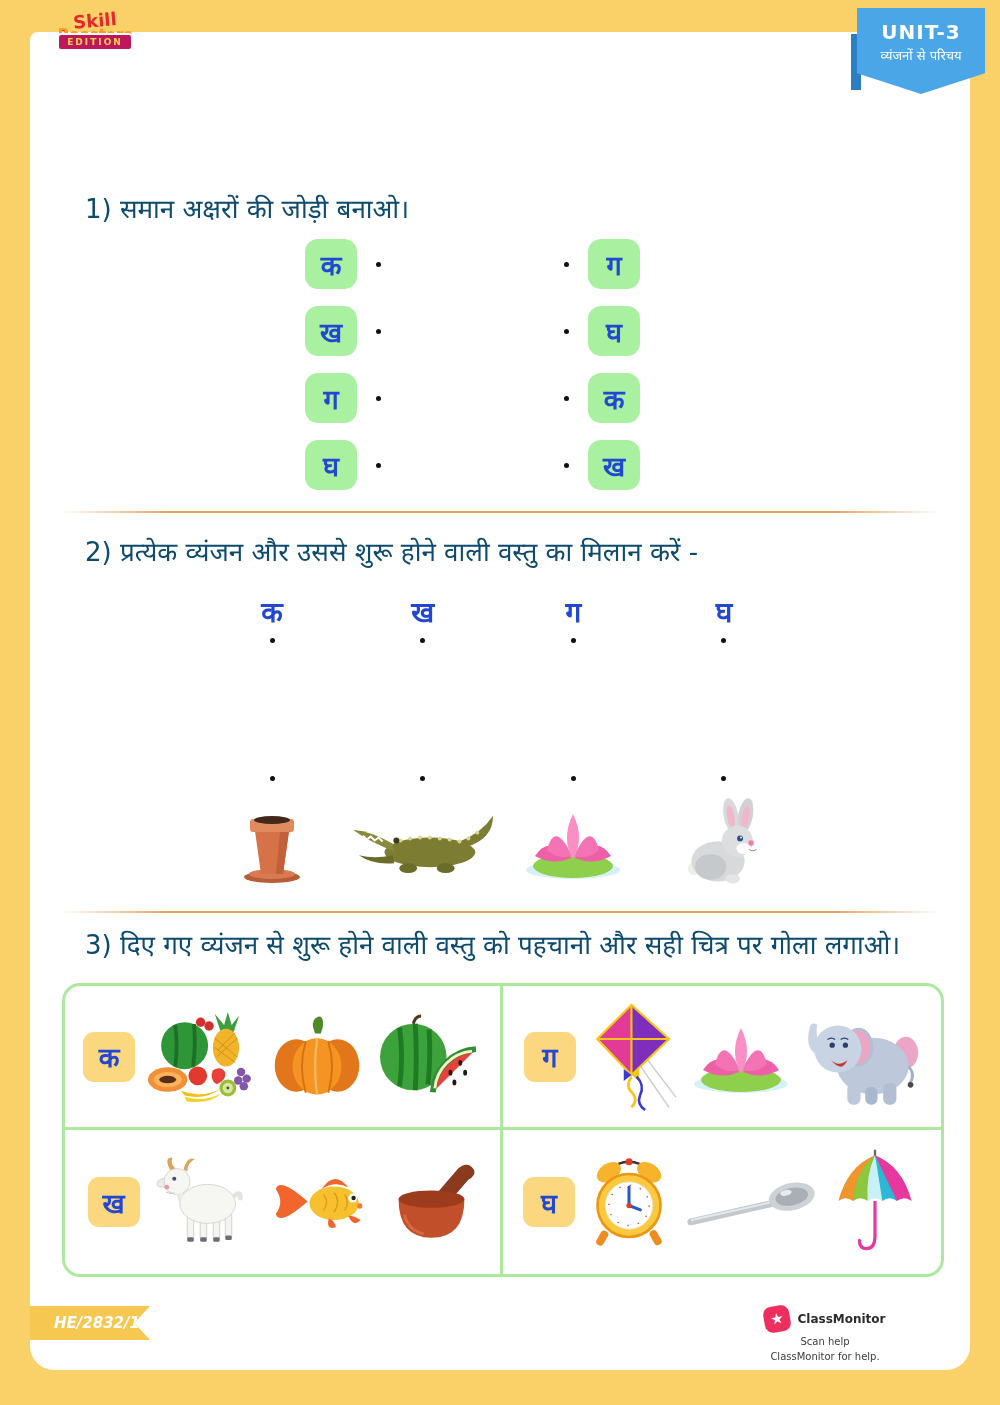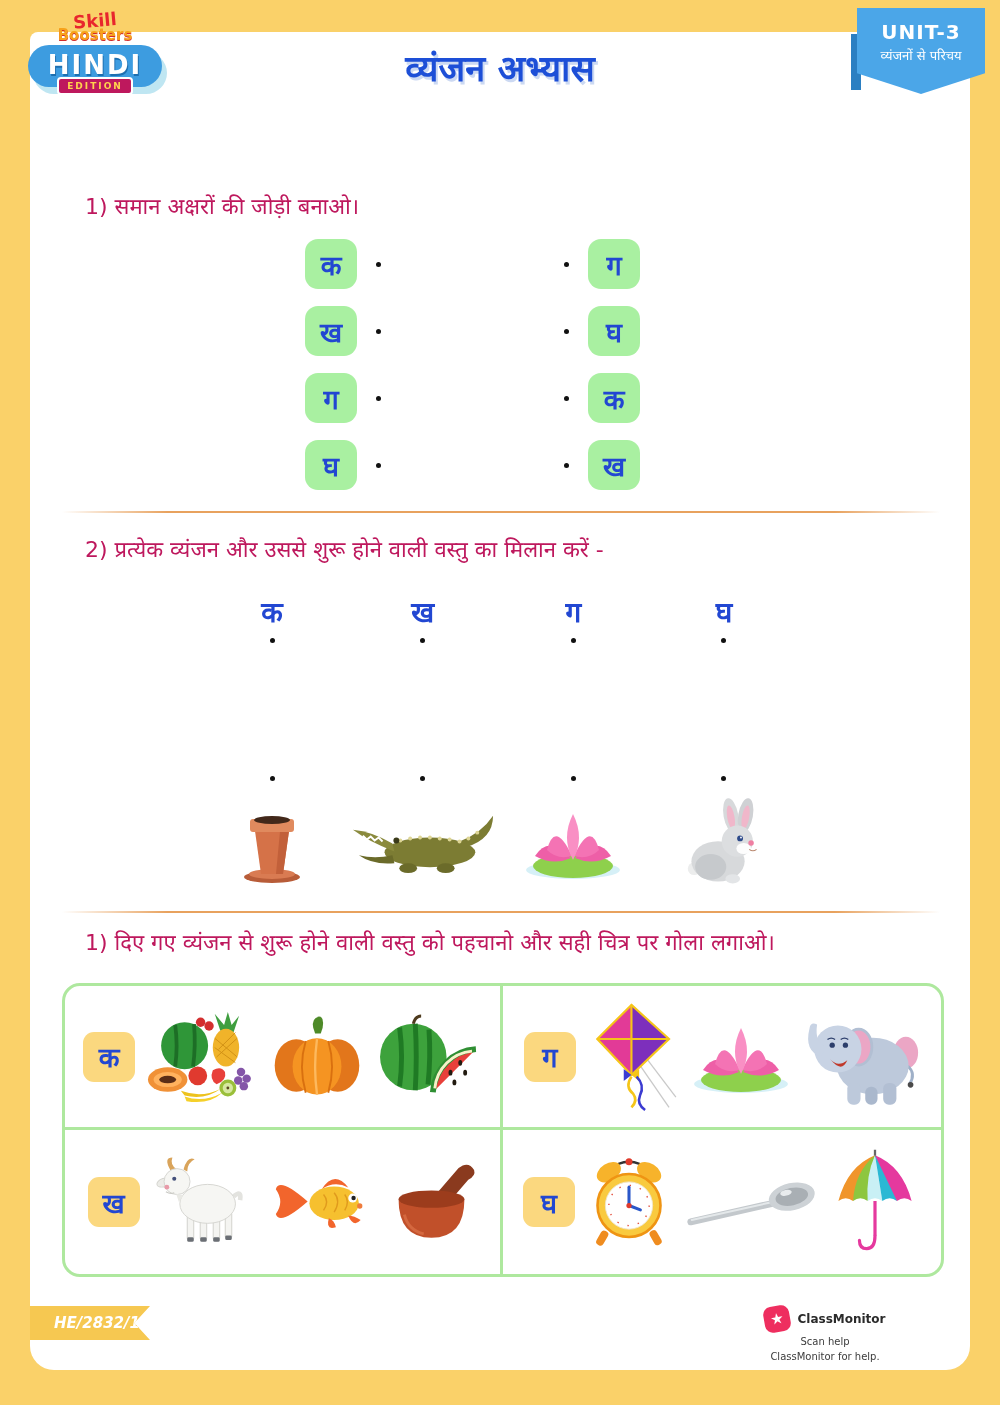--- a/index.html
+++ b/index.html
@@ -33,21 +33,21 @@
     clip-path:polygon(0 0,100% 0,100% 76%,50% 100%,0 76%);
     color:#fff;text-align:center;
   }
   .ribbon .u1{font-weight:bold;font-size:20px;margin-top:12px;letter-spacing:1px;}
   .ribbon .u2{font-size:13px;margin-top:2px;}
   
   .title{position:absolute;left:0;right:0;top:46px;text-align:center;color:#1d4fd7;font-weight:bold;}
   .title .t1{font-size:36px;line-height:1.3;text-shadow:2px 3px 0 #ccd9f2;}
   .title .t2{font-size:34px;line-height:1.3;text-shadow:2px 3px 0 #ccd9f2;}
   
-  .h-q{position:absolute;left:85px;font-size:22px;color:#be185d;line-height:1.5;}
+  .h-q{position:absolute;left:85px;font-size:26px;color:#0c4a6e;line-height:1.5;}
   
   .match{position:absolute;left:305px;top:239px;width:335px;}
   .m-row{position:relative;height:50px;margin-bottom:17px;}
   .box-green{
     position:absolute;width:52px;height:50px;background:#a9f0a1;border-radius:13px;
     display:flex;align-items:center;justify-content:center;
     color:#2247d2;font-weight:bold;font-size:27px;
   }
   .box-green.l{left:0;} .box-green.r{right:0;}
   .dot{width:5px;height:5px;background:#111;border-radius:50%;}
@@ -96,32 +96,30 @@
   svg{display:block;}
 </style>
 </head>
 <body>
 
 <div class="page"></div>
 
 <div class="logo">
   <div class="skill">Skill</div>
   <div class="boosters">Boosters</div>
-  <div class="blob">HINDI</div>
   <div class="edition">EDITION</div>
 </div>
 
 <div class="ribbon-fold"></div>
 <div class="ribbon">
   <div class="u1">UNIT-3</div>
   <div class="u2">व्यंजनों से परिचय</div>
 </div>
 
 <div class="title">
-  <div class="t1">व्यंजन अभ्यास</div>
 </div>
 
 <div class="h-q" style="top:190px;">1) समान अक्षरों की जोड़ी बनाओ।</div>
 
 <div class="match">
   <div class="m-row">
     <div class="box-green l">क</div>
     <div class="dot m-dot-l"></div>
     <div class="dot m-dot-r"></div>
     <div class="box-green r">ग</div>
@@ -241,21 +239,21 @@
         <circle cx="72" cy="50" r="3" fill="#ef7fa2"></circle>
         <path d="M70 57 q4 3 8 0" stroke="#b9886f" stroke-width="1.2" fill="none"></path>
         <ellipse cx="52" cy="89" rx="8" ry="5" fill="#e3e5e7"></ellipse>
       </svg>
     </div>
   </div>
 </div>
 
 <div class="divider" style="top:911px;"></div>
 
-<div class="h-q" style="top:926px;">1) दिए गए व्यंजन से शुरू होने वाली वस्तु को पहचानो और सही चित्र पर गोला लगाओ।</div>
+<div class="h-q" style="top:926px;">3) दिए गए व्यंजन से शुरू होने वाली वस्तु को पहचानो और सही चित्र पर गोला लगाओ।</div>
 
 <div class="q3-grid">
 
   <div class="q3-cell bd-r bd-b">
     <div class="box-yellow">क</div>
     <div class="q3-img">
       <svg width="118" height="94" viewBox="0 0 125 100">
         <path d="M82 22 L76 4 L86 16 L90 2 L94 16 L102 6 L96 24 Z" fill="#3f9e3f"></path>
         <ellipse cx="88" cy="40" rx="14" ry="20" fill="#f0b32a"></ellipse>
         <path d="M76 30 L100 50 M76 40 L98 56 M100 30 L78 50 M98 24 L80 42" stroke="#cf8f14" stroke-width="1"></path>

